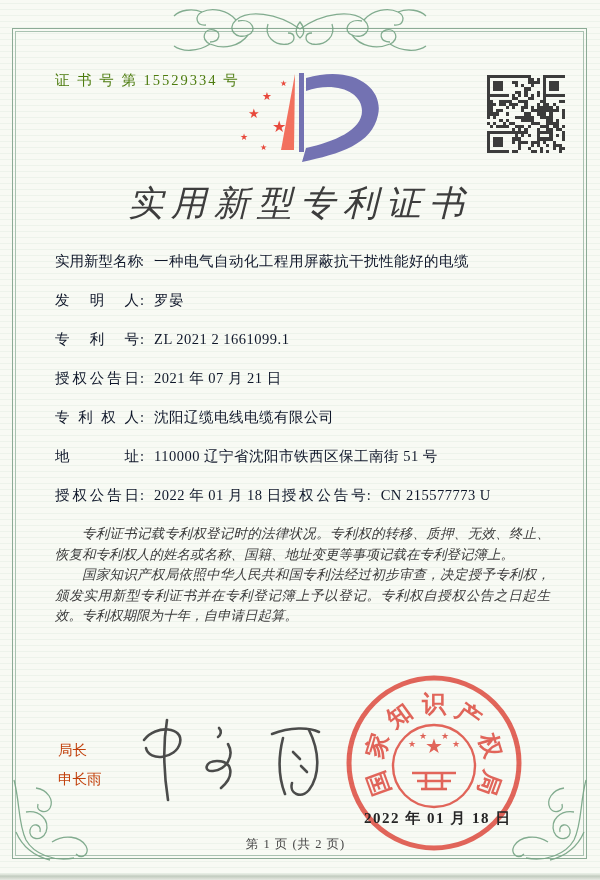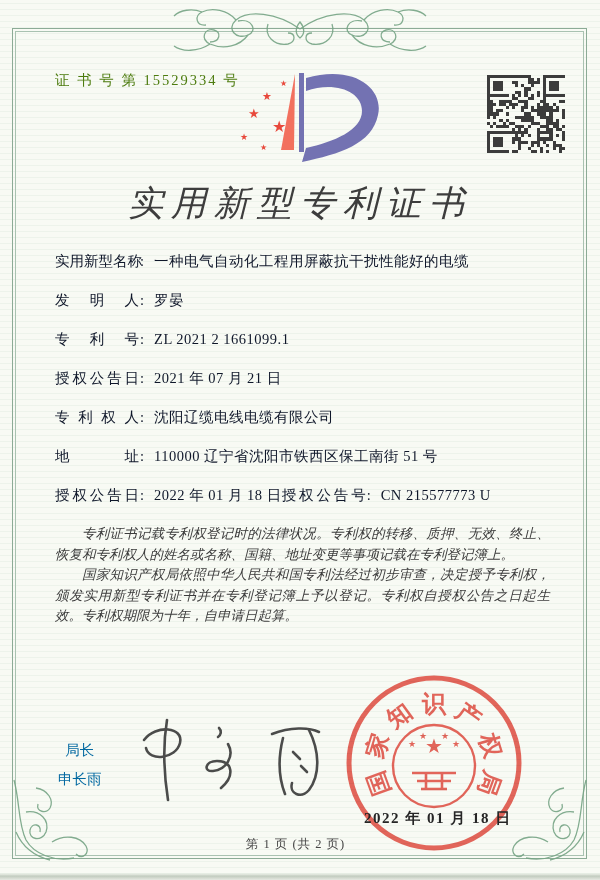--- a/index.html
+++ b/index.html
@@ -38,21 +38,21 @@
   }
   .fcolon{margin:0 10px 0 1px;}
   .fvalue{letter-spacing:.5px;}
   .pair2{display:flex;align-items:baseline;}
   .paras{
     position:absolute;left:55px;right:50px;top:524px;
     font-size:13.5px;line-height:20.5px;color:#3b3b3b;
     font-style:italic;text-align:justify;
   }
   .paras p{margin:0;text-indent:2em;}
-  .officials{position:absolute;left:58px;top:741px;font-size:14.5px;color:#0369a1;text-align:center;}
+  .officials{position:absolute;left:58px;top:741px;font-size:14.5px;color:#c2410c;}
   .officials .o2{margin-top:10px;}
   .sig{position:absolute;left:122px;top:710px;width:215px;height:102px;}
   .seal{position:absolute;left:342px;top:671px;width:184px;height:184px;opacity:.92;mix-blend-mode:multiply;}
   .seal-date{
     position:absolute;left:364px;top:809px;font-size:15px;font-weight:600;
     letter-spacing:1.5px;color:#262626;
   }
   .footer{
     position:absolute;left:0;right:9px;top:836px;text-align:center;
     font-size:12.5px;letter-spacing:1px;color:#444;

